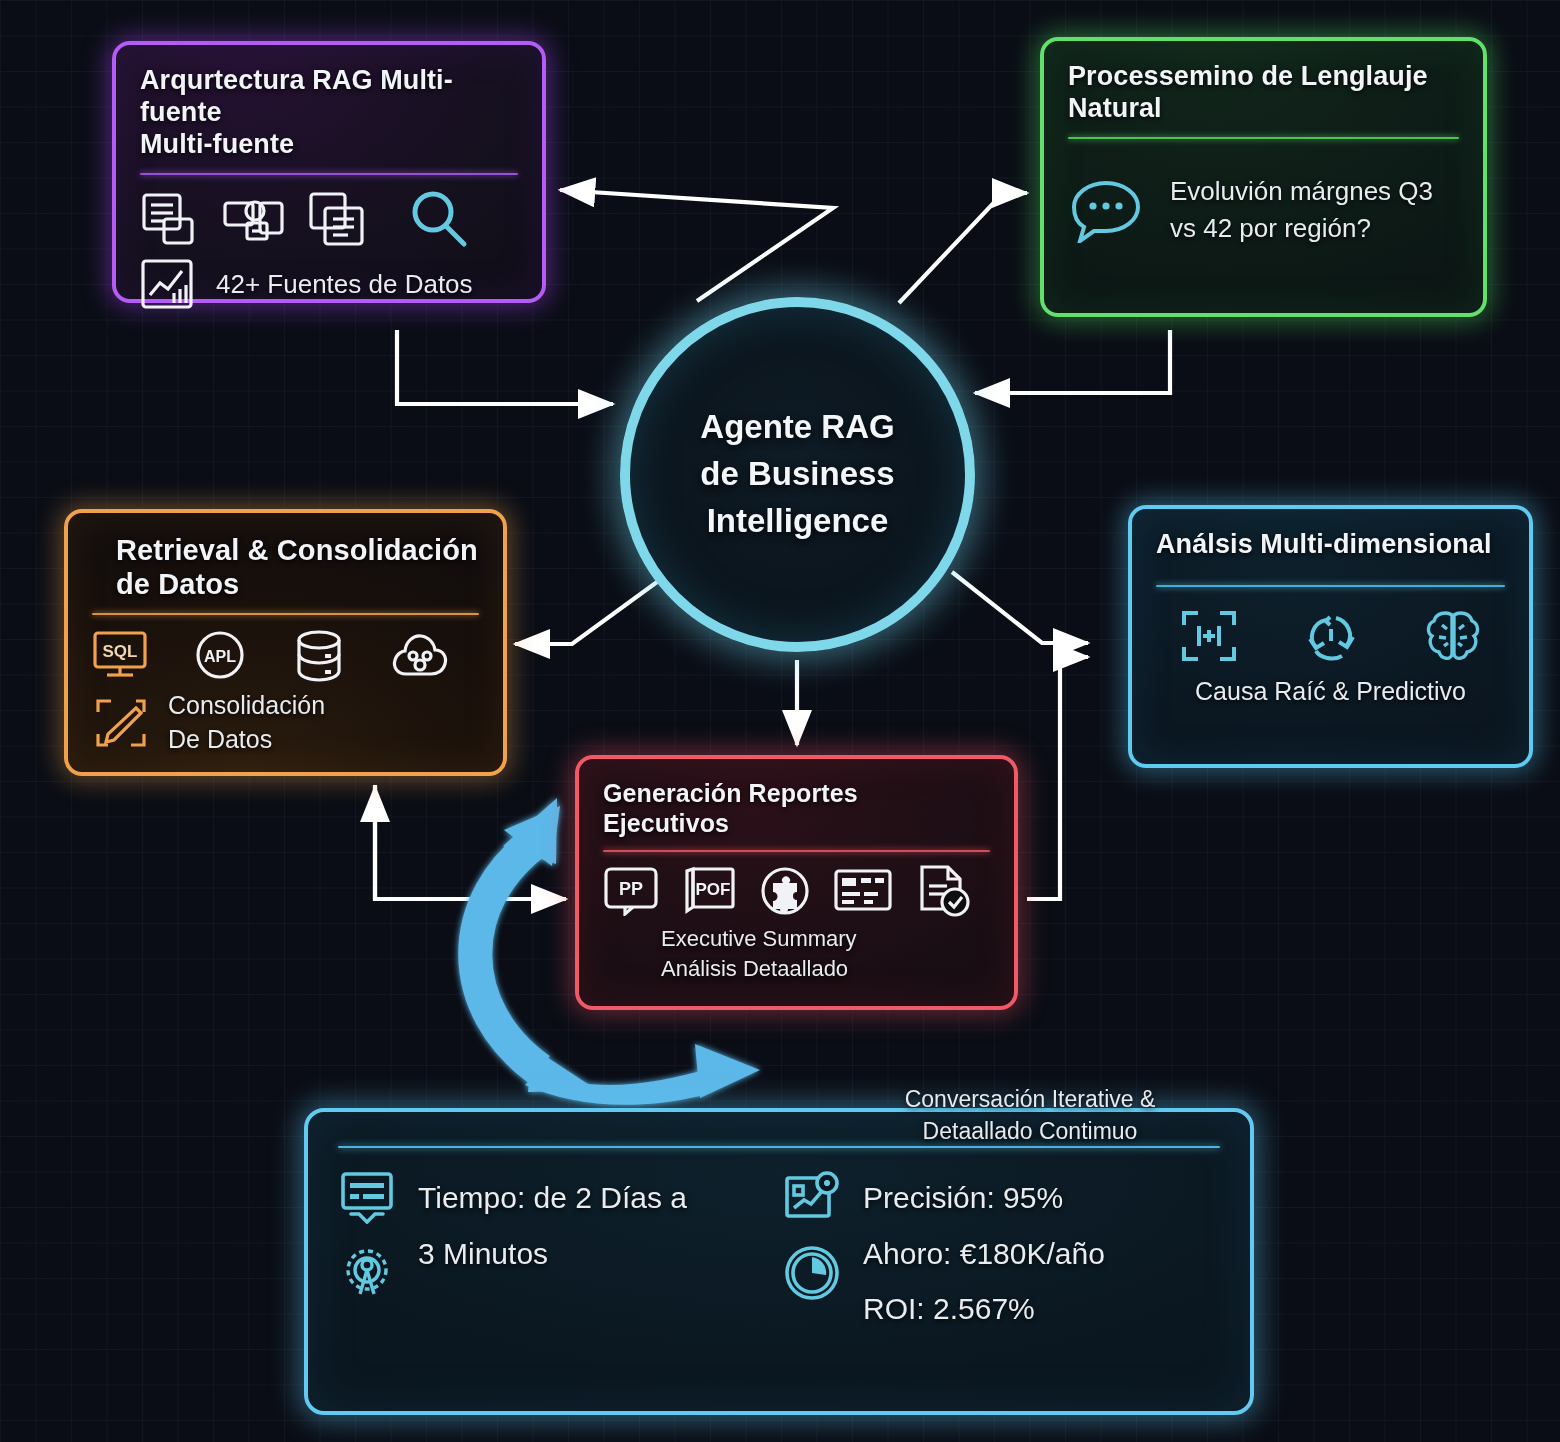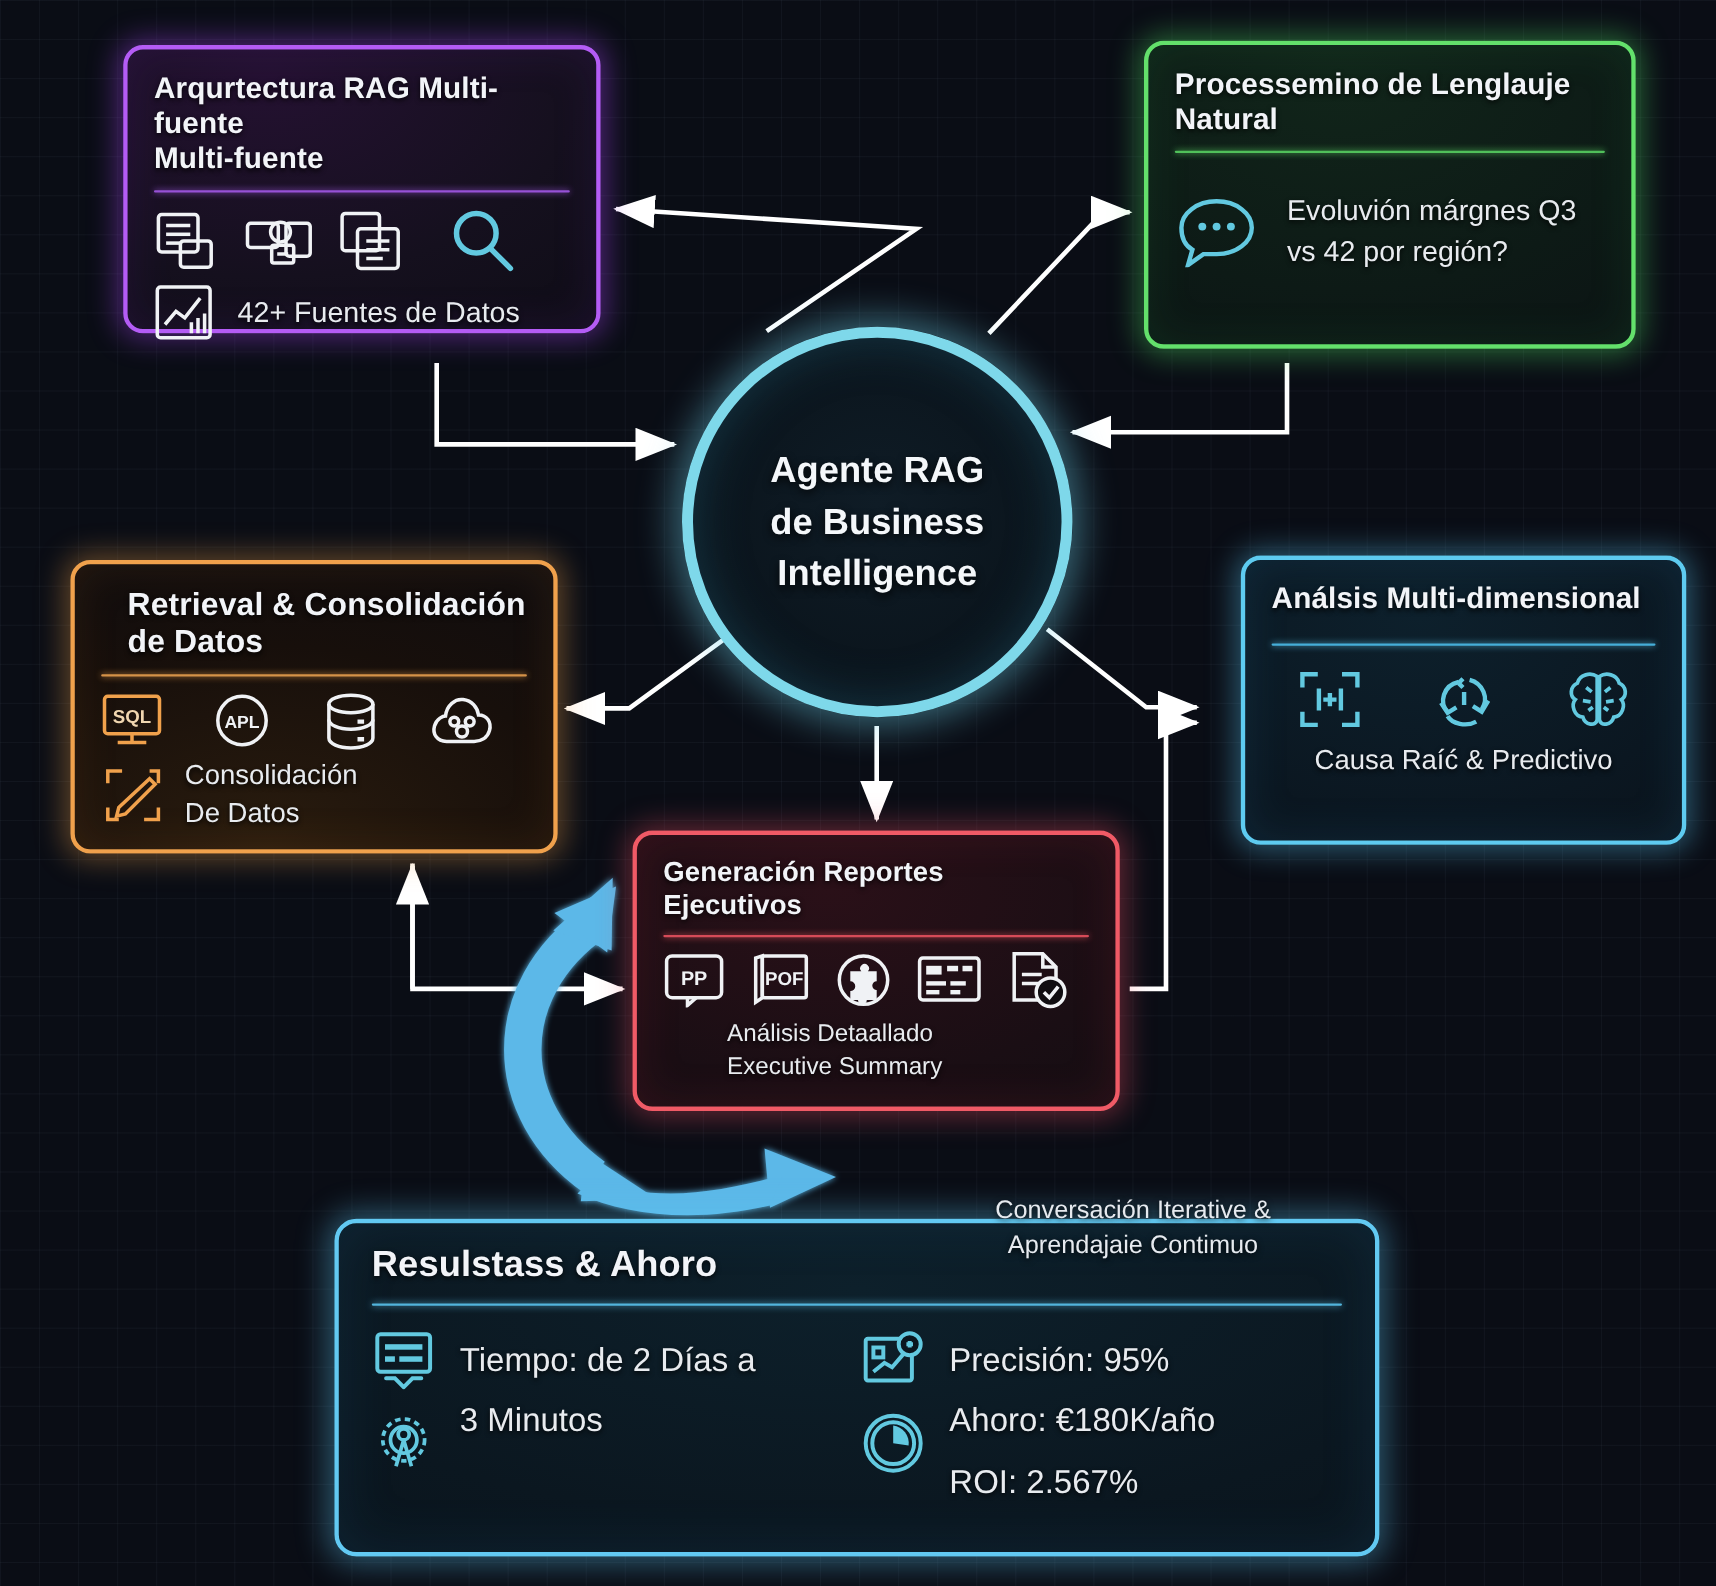--- a/index.html
+++ b/index.html
@@ -364,27 +364,26 @@
       <svg class="svg-ico" width="56" height="54" viewBox="0 0 56 54" fill="none" stroke="#f0f2f5" stroke-width="3.2">
         <path d="M7,3 L33,3 L45,15 L45,45 L7,45 Z"></path>
         <polyline points="33,3 33,15 45,15"></polyline>
         <line x1="14" y1="22" x2="32" y2="22"></line>
           <line x1="14" y1="30" x2="30" y2="30"></line>
         <circle cx="40" cy="38" r="13" fill="#100d11"></circle>
         <polyline points="34,38 39,43 47,33"></polyline>
       </svg>
     </div>
     <div class="sub" style="font-size:22px;line-height:1.35;margin-top:6px;margin-left:58px;">
+      <div>Executive Summary</div>
       <div>Análisis Detaallado</div>
-      <div>Executive Summary</div>
     </div>
   </div>
 
   <div class="card" id="card-results">
-    <div class="title">Resulstass &amp; Ahoro</div>
     <div class="rule"></div>
 
     <div style="display:flex;margin-top:22px;gap:96px;">
 
       <div style="display:flex;gap:22px;">
         <div style="display:flex;flex-direction:column;gap:20px;align-items:center;">
           <svg class="svg-ico" width="58" height="54" viewBox="0 0 58 54" fill="none" stroke="#62c9e0" stroke-width="3.6">
             <rect x="5" y="4" width="48" height="34" rx="3"></rect>
             <rect x="12" y="13" width="34" height="5" fill="#62c9e0" stroke="none"></rect>
             <rect x="12" y="24" width="9" height="5" fill="#62c9e0" stroke="none"></rect>
@@ -431,15 +430,15 @@
   <div id="hub">
     <div class="hub-text">
       <div>Agente RAG</div>
       <div>de Business</div>
       <div>Intelligence</div>
     </div>
   </div>
 
   <div class="note" id="loop-note">
     <div>Conversación Iterative &amp;</div>
-    <div>Aprendajaie Contimuo</div>
+    <div>Detaallado Contimuo</div>
   </div>
 </div>
 
 </body></html>

